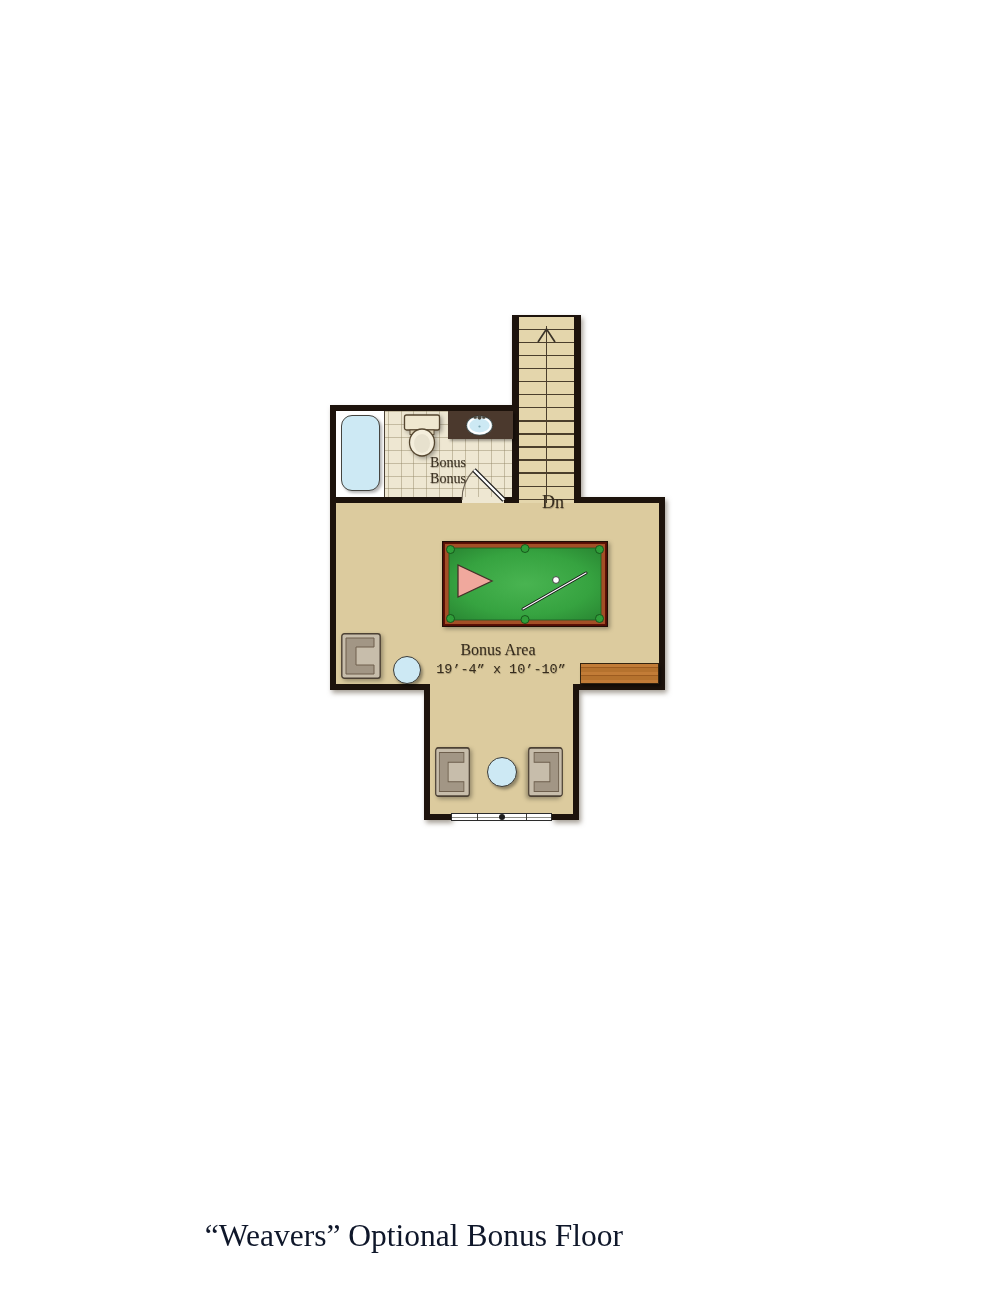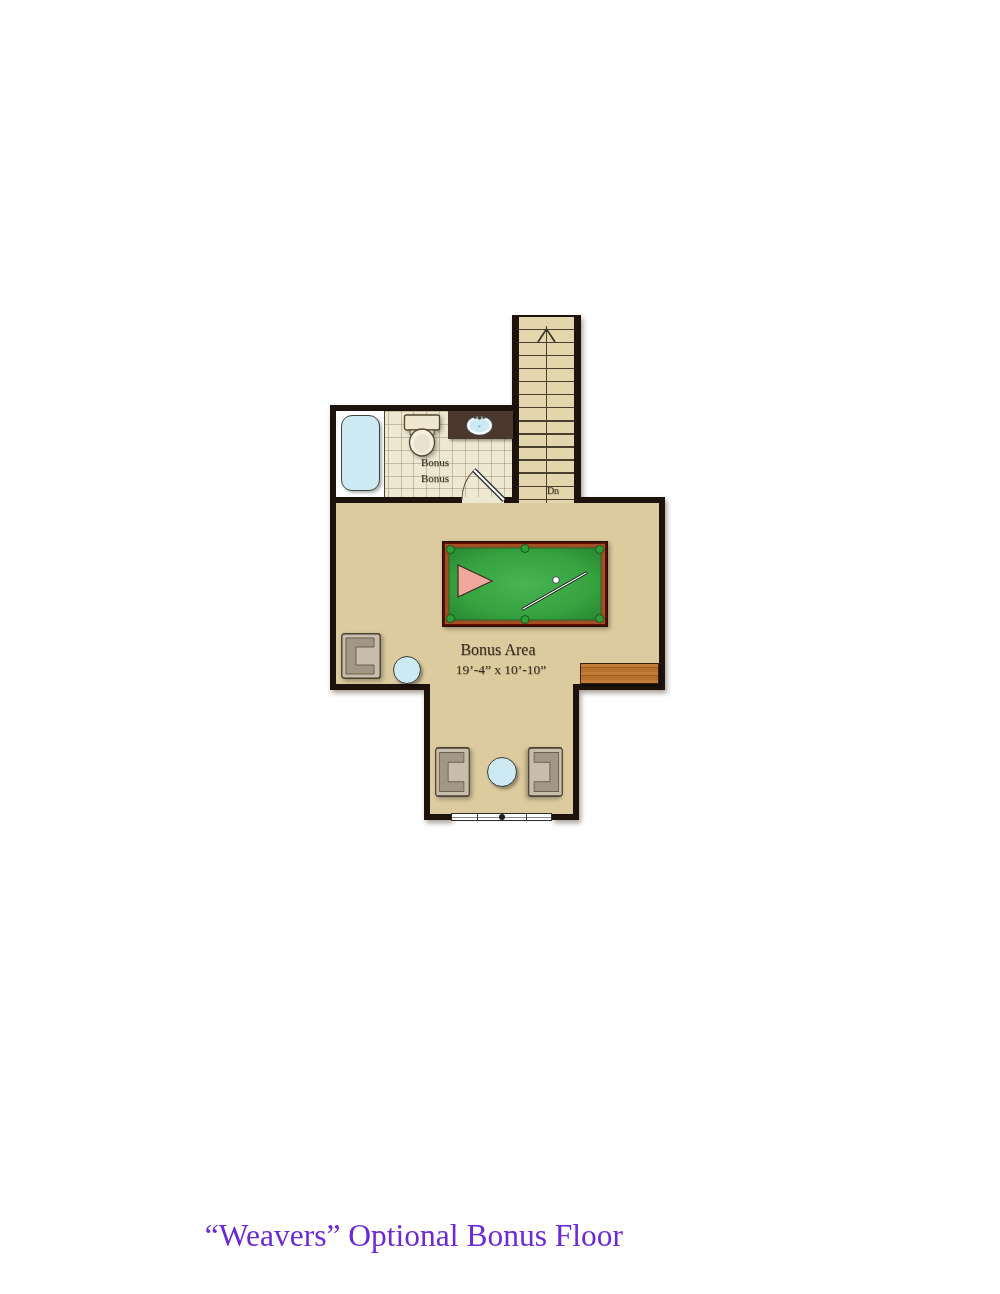--- a/index.html
+++ b/index.html
@@ -72,28 +72,28 @@
     margin:-3px 0 0 -3px; background:#1d1d1d; border-radius:50%;
   }
 
   svg.shadowed { filter:drop-shadow(2px 2.5px 2px rgba(0,0,0,0.32)); }
 
   
   .plan-label {
     position:absolute; text-align:center; color:var(--label,#362c1e);
     text-shadow:0.5px 0.5px 0.7px rgba(60,48,30,0.35); white-space:nowrap;
   }
-  .bath-label  { left:55px;  top:140px; width:100px; font-size:11px; line-height:15.5px; }
-  .dn-label    { left:203px; top:170px; width:40px;  font-size:10px; }
+  .bath-label  { left:68px;  top:140px; width:100px; font-size:14px; line-height:15.5px; }
+  .dn-label    { left:203px; top:177px; width:40px;  font-size:18px; }
   .area-label  { left:68px;  top:326px; width:200px; font-size:16px; }
-  .dims-label  { left:71px;  top:347px; width:200px; font-size:13.5px; }
+  .dims-label  { left:71px;  top:347px; width:200px; font-size:13.5px;font-family:Liberation Mono, monospace; }
 
   .page-title {
     position:absolute; left:0; top:1218px; width:828px; text-align:center;
-    font-size:31.5px; color:#6d28d9;
+    font-size:31.5px; color:#0f172a;
   }
 </style>
 </head>
 <body style="background: rgb(255, 255, 255);">
 
 <div class="plan">
 
   <div class="layer structure">
 
     <div class="abs floor-tile" style="left:6px; top:96px; width:177px; height:86px;"></div>

